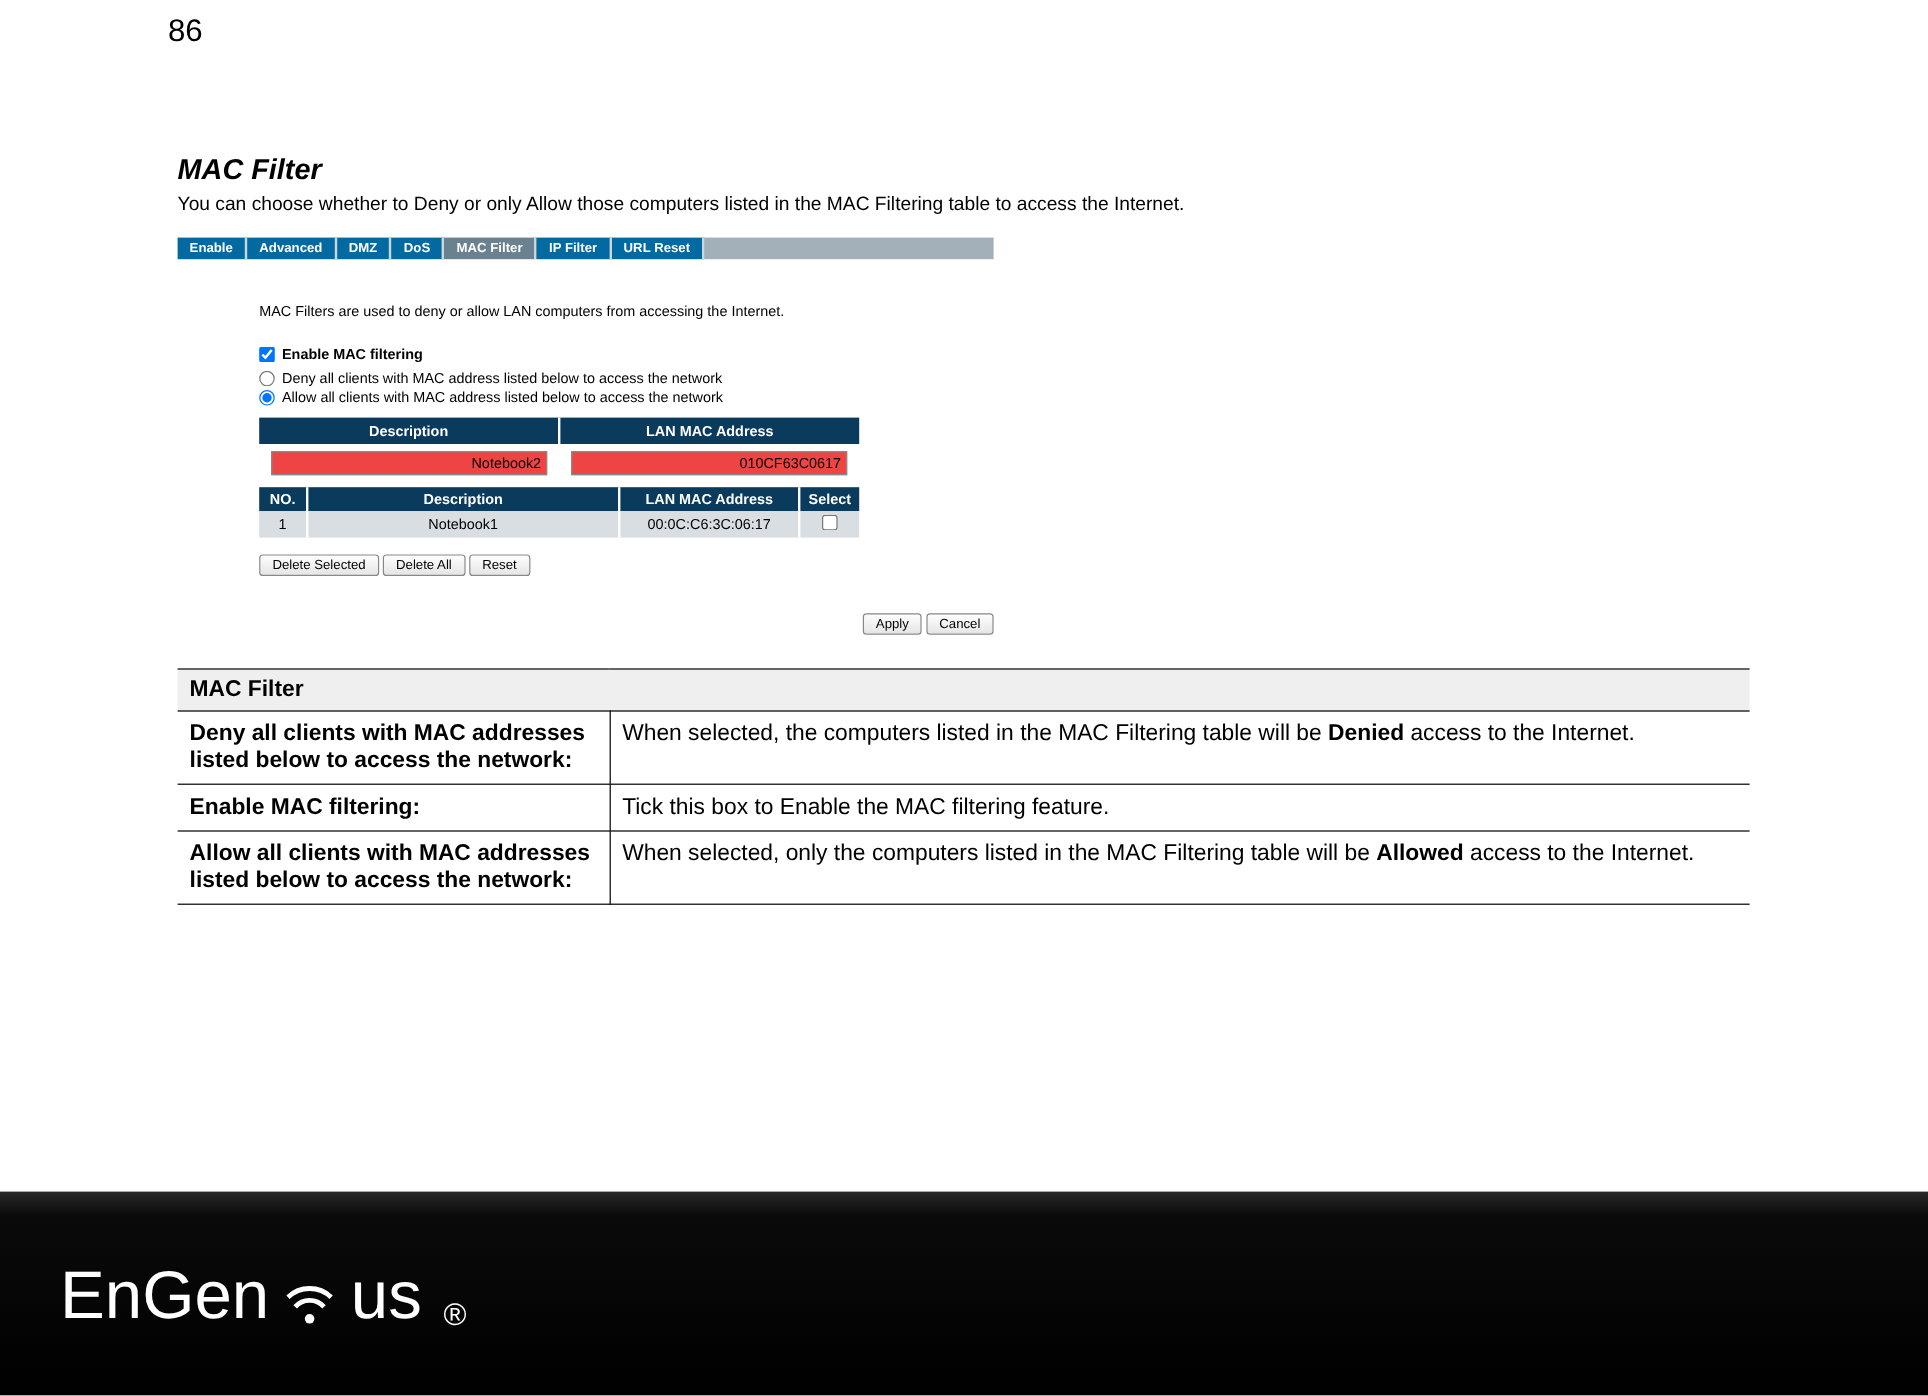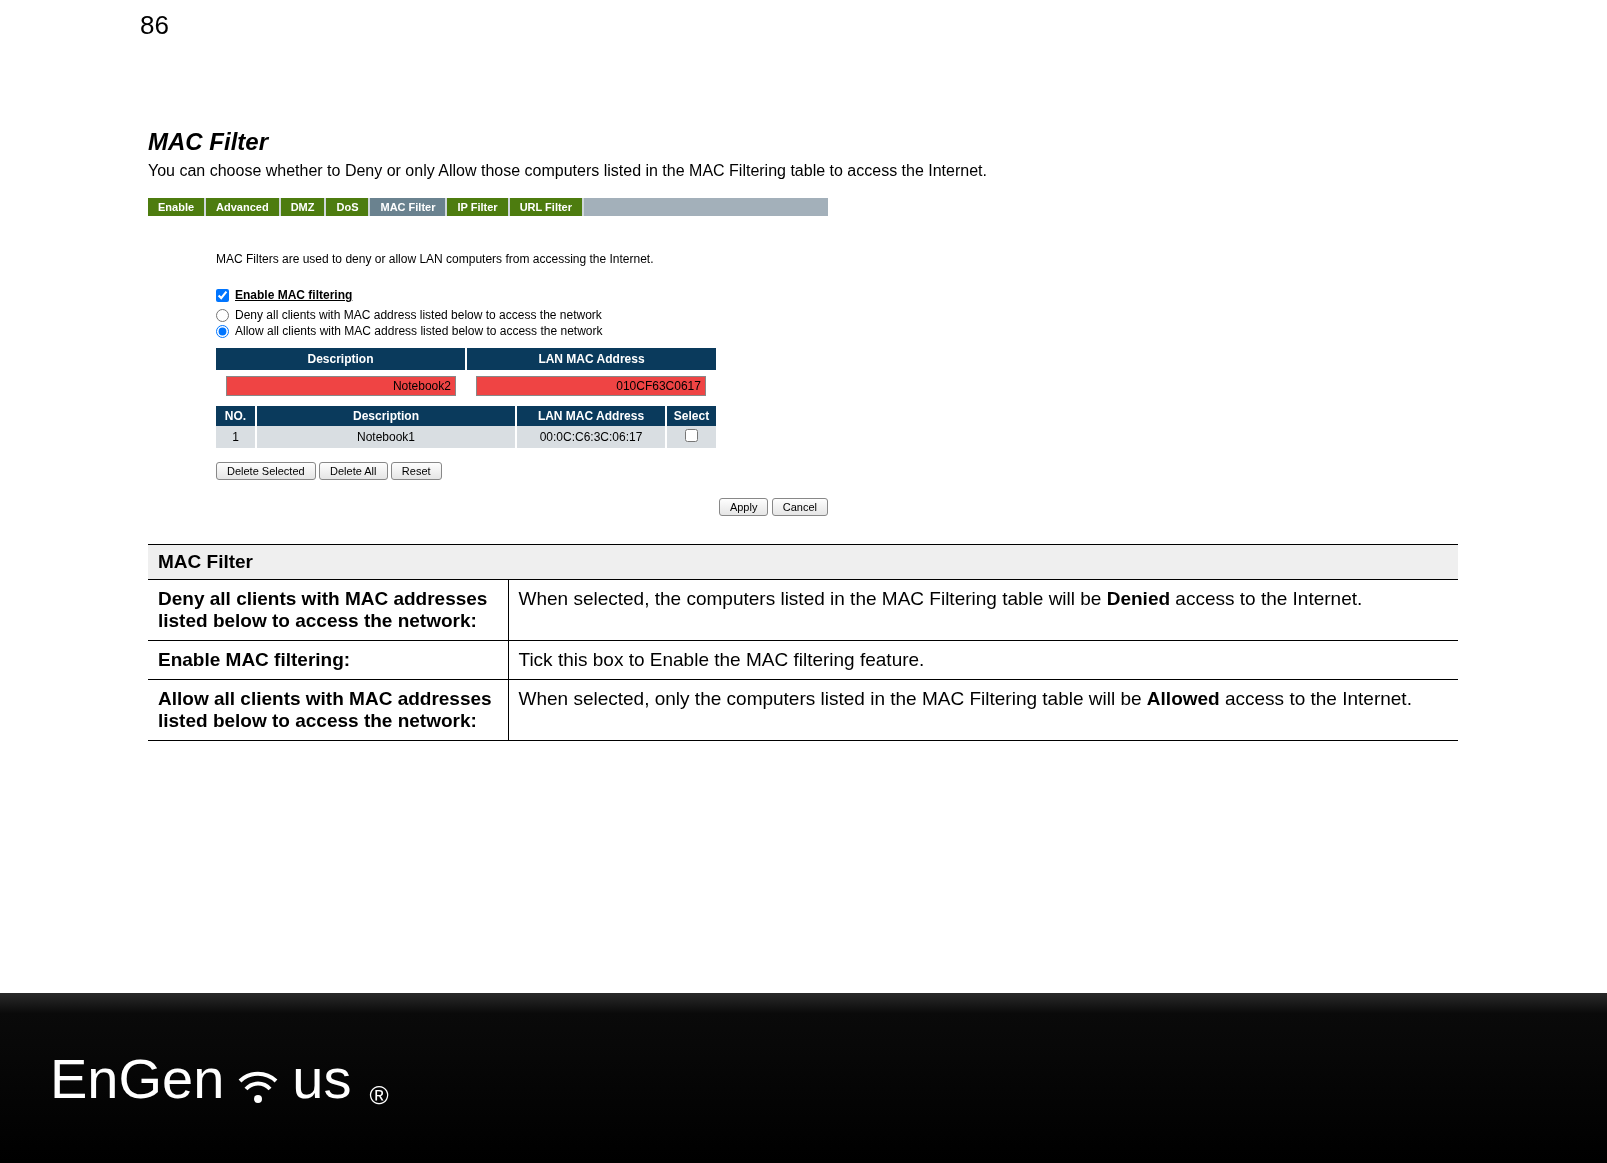--- a/index.html
+++ b/index.html
@@ -41,21 +41,21 @@
     width: 680px;
     font-family: Verdana, Arial, sans-serif;
     font-size: 12px;
     color: #000;
   }
   .tabbar {
     display: flex;
     background: #fff;
   }
   .tab {
-    background: #4d7c0f;
+    background: #0369a1;
     color: #fff;
     font-weight: bold;
     font-size: 11px;
     padding: 3px 10px;
     border-right: 2px solid #cfd6db;
     white-space: nowrap;
   }
   .tab.active {
     background: #6a828f;
   }
@@ -68,21 +68,20 @@
   }
   .shot-note {
     font-size: 12px;
     margin: 24px 0 22px 0;
   }
   .enable-row {
     display: flex;
     align-items: center;
     gap: 6px;
     margin-bottom: 6px;
-    text-decoration: underline;
   }
   .enable-row label {
     font-weight: bold;
     font-size: 12px;
   }
   .enable-row input[type=checkbox]{
     width:13px;height:13px;
   }
   .radio-row {
     display: flex;
@@ -157,21 +156,21 @@
     text-align:center;
     border-right:2px solid #fff;
   }
   .filtertbl td:last-child{border-right:none;}
   .bottom-btns{
     margin-top:14px;
   }
   .apply-row{
     text-align:right;
     width:680px;
-    margin-top:18px;
+    margin-top:31px;
   }
   
   .explain {
     margin-top: 28px;
     width: 100%;
     border-collapse: collapse;
     font-size: 19px;
   }
   .explain th.header {
     background: #efefef;
@@ -232,21 +231,21 @@
   <div class="section-desc">You can choose whether to Deny or only Allow those computers listed in the MAC Filtering table to access the Internet.</div>
 
   <div class="shot">
     <div class="tabbar">
       <div class="tab">Enable</div>
       <div class="tab">Advanced</div>
       <div class="tab">DMZ</div>
       <div class="tab">DoS</div>
       <div class="tab active">MAC Filter</div>
       <div class="tab">IP Filter</div>
-      <div class="tab">URL Filter</div>
+      <div class="tab">URL Reset</div>
       <div class="tabbar-rest"></div>
     </div>
 
     <div class="shot-body">
       <div class="shot-note">MAC Filters are used to deny or allow LAN computers from accessing the Internet.</div>
 
       <div class="enable-row">
         <input type="checkbox" checked="" style="">
         <label>Enable MAC filtering</label>
       </div>

